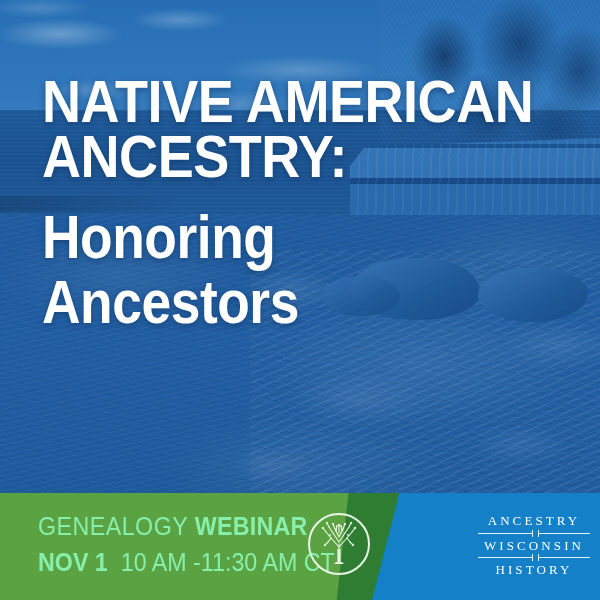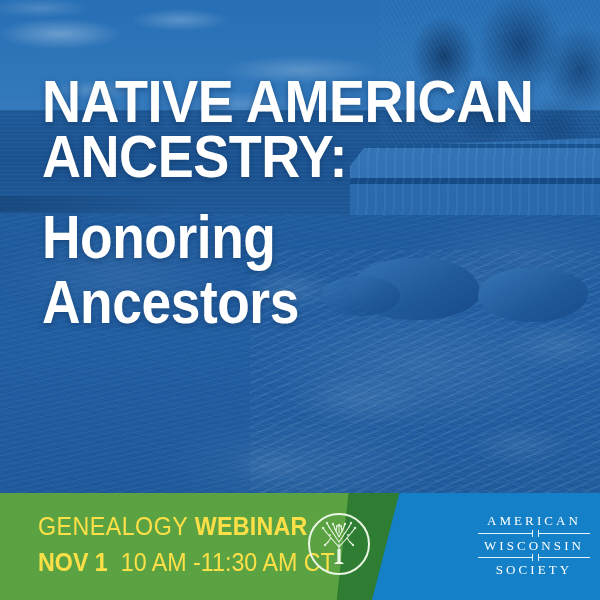--- a/index.html
+++ b/index.html
@@ -165,21 +165,21 @@
     background:#2e7d32;
     clip-path:polygon(22% 0,100% 0,86% 100%,8% 100%);
   }
   .bb-blue{
     position:absolute;right:0;top:0;width:38%;height:100%;
     background:#1380c7;
     clip-path:polygon(12% 0,100% 0,100% 100%,0 100%);
   }
 
   .bb-text{
-    position:absolute;left:38px;top:18px;color:#fde047;
+    position:absolute;left:38px;top:18px;color:#86efac;
   }
   .bb-l1{
     font-size:25px;line-height:1.2;white-space:nowrap;
     transform:scaleX(.93);transform-origin:left center;
   }
   .bb-l1 .lite{font-weight:normal;letter-spacing:.5px;}
   .bb-l1 .bold{font-weight:bold;letter-spacing:.3px;}
   .bb-l2{
     font-size:25px;line-height:1.25;white-space:nowrap;margin-top:6px;
     transform:scaleX(.93);transform-origin:left center;
@@ -287,20 +287,20 @@
         <circle cx="24" cy="24" r="1"></circle>
           <circle cx="42" cy="24" r="1"></circle>
       </g>
       <path d="M28 53 L38 53 L36 51 L30 51 Z" fill="#eaf6e4"></path>
       <rect x="31.4" y="38" width="3.2" height="14" fill="#eaf6e4"></rect>
     </svg>
   </div>
 
 
   <div class="whs-words">
-    <div>AMERICAN</div>
+    <div>ANCESTRY</div>
     <div class="whs-rule"></div>
     <div>WISCONSIN</div>
     <div class="whs-rule"></div>
-    <div>SOCIETY</div>
+    <div>HISTORY</div>
   </div>
 
 </div>
 
 </body></html>

